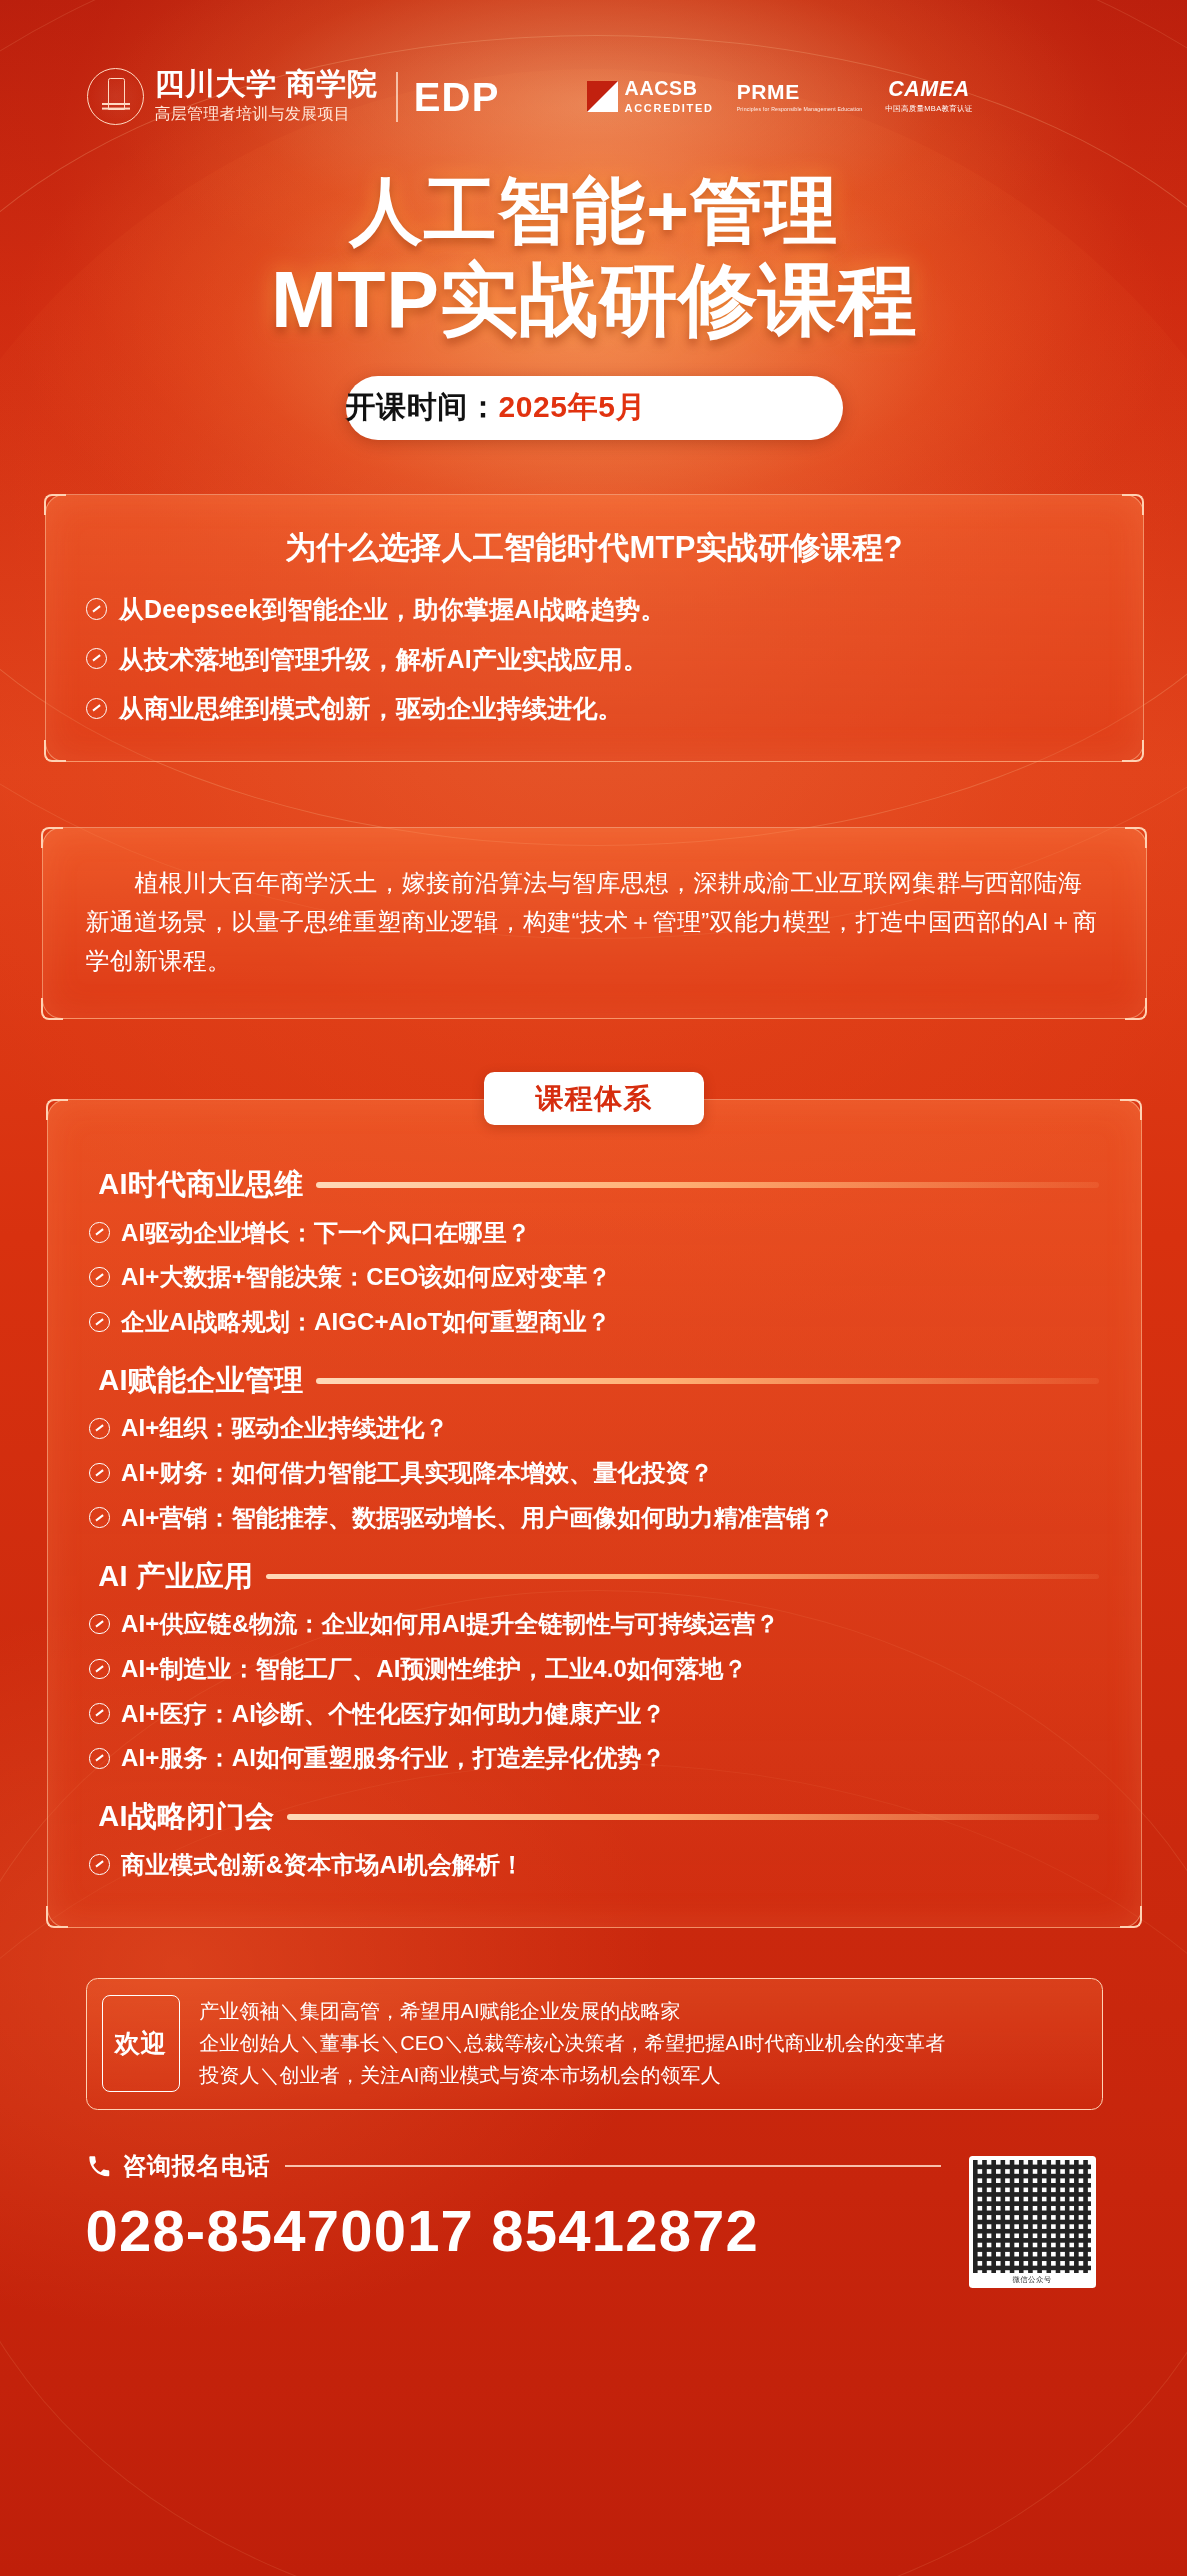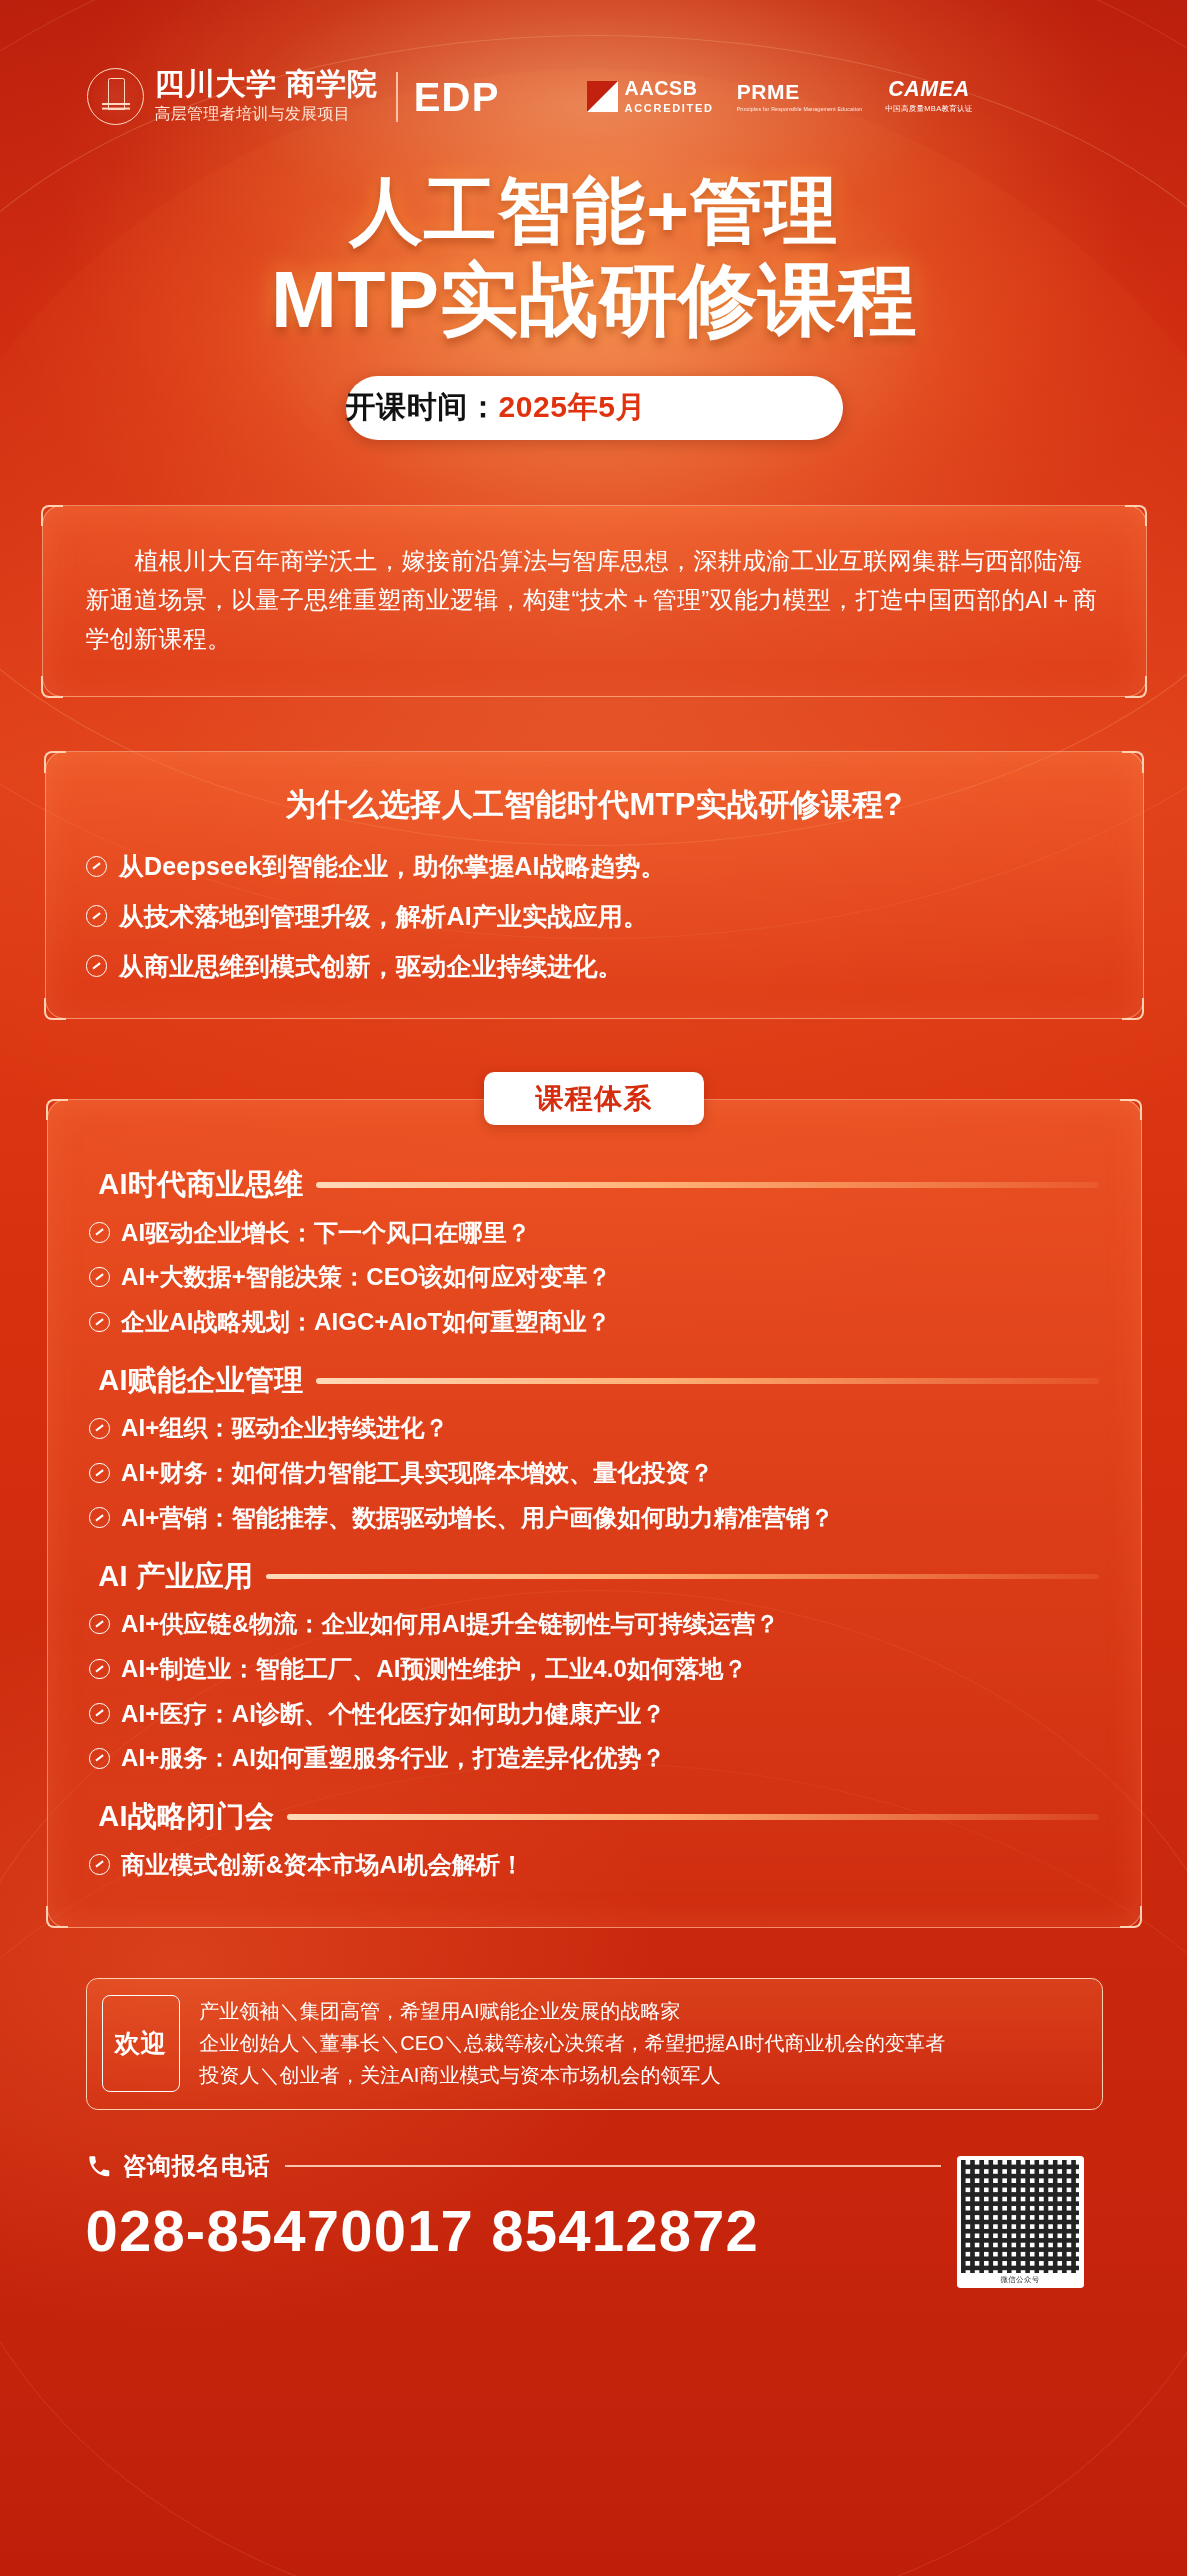--- a/index.html
+++ b/index.html
@@ -394,21 +394,21 @@
   .phone-numbers {
     margin-top: 15px;
     color: #ffffff;
     font-size: 58px;
     font-weight: bold;
     letter-spacing: 1.2px;
     white-space: nowrap;
   }
   .qr-box {
     position: absolute;
-    right: 19px;
+    right: 7px;
     top: 5.8px;
     width: 127px;
     height: 132px;
     background: #ffffff;
     border-radius: 3.5px;
     padding: 4.6px 4.6px 0;
     box-sizing: border-box;
     text-align: center;
   }
   .qr-img {
@@ -470,28 +470,20 @@
       </div>
     </div>
 
     <div class="title-wrap">
       <div class="title-1">人工智能+管理</div>
       <div class="title-2">MTP实战研修课程</div>
       <div class="date-pill">
         <span class="lbl">开课时间：</span>
         <span class="val">2025年5月</span>
       </div>
-    </div>
-
-    <div class="card intro">
-      <span class="corner c-tl"></span>
-      <span class="corner c-tr"></span>
-      <span class="corner c-bl"></span>
-      <span class="corner c-br"></span>
-      <p>植根川大百年商学沃土，嫁接前沿算法与智库思想，深耕成渝工业互联网集群与西部陆海新通道场景，以量子思维重塑商业逻辑，构建“技术＋管理”双能力模型，打造中国西部的AI＋商学创新课程。</p>
     </div>
 
     <div class="card why">
       <span class="corner c-tl"></span>
       <span class="corner c-tr"></span>
       <span class="corner c-bl"></span>
       <span class="corner c-br"></span>
       <h2>为什么选择人工智能时代MTP实战研修课程?</h2>
       <div class="bullet-row">
         <span class="dot"></span>
@@ -500,20 +492,28 @@
       <div class="bullet-row">
         <span class="dot"></span>
         <span class="bullet-text">从技术落地到管理升级，解析AI产业实战应用。</span>
       </div>
       <div class="bullet-row">
         <span class="dot"></span>
         <span class="bullet-text">从商业思维到模式创新，驱动企业持续进化。</span>
       </div>
     </div>
 
+    <div class="card intro">
+      <span class="corner c-tl"></span>
+      <span class="corner c-tr"></span>
+      <span class="corner c-bl"></span>
+      <span class="corner c-br"></span>
+      <p>植根川大百年商学沃土，嫁接前沿算法与智库思想，深耕成渝工业互联网集群与西部陆海新通道场景，以量子思维重塑商业逻辑，构建“技术＋管理”双能力模型，打造中国西部的AI＋商学创新课程。</p>
+    </div>
+
     <div class="cur-wrap">
       <div class="cur-title">
         <span>课程体系</span>
       </div>
       <div class="card cur-card">
         <span class="corner c-tl"></span>
         <span class="corner c-tr"></span>
         <span class="corner c-bl"></span>
         <span class="corner c-br"></span>
 

